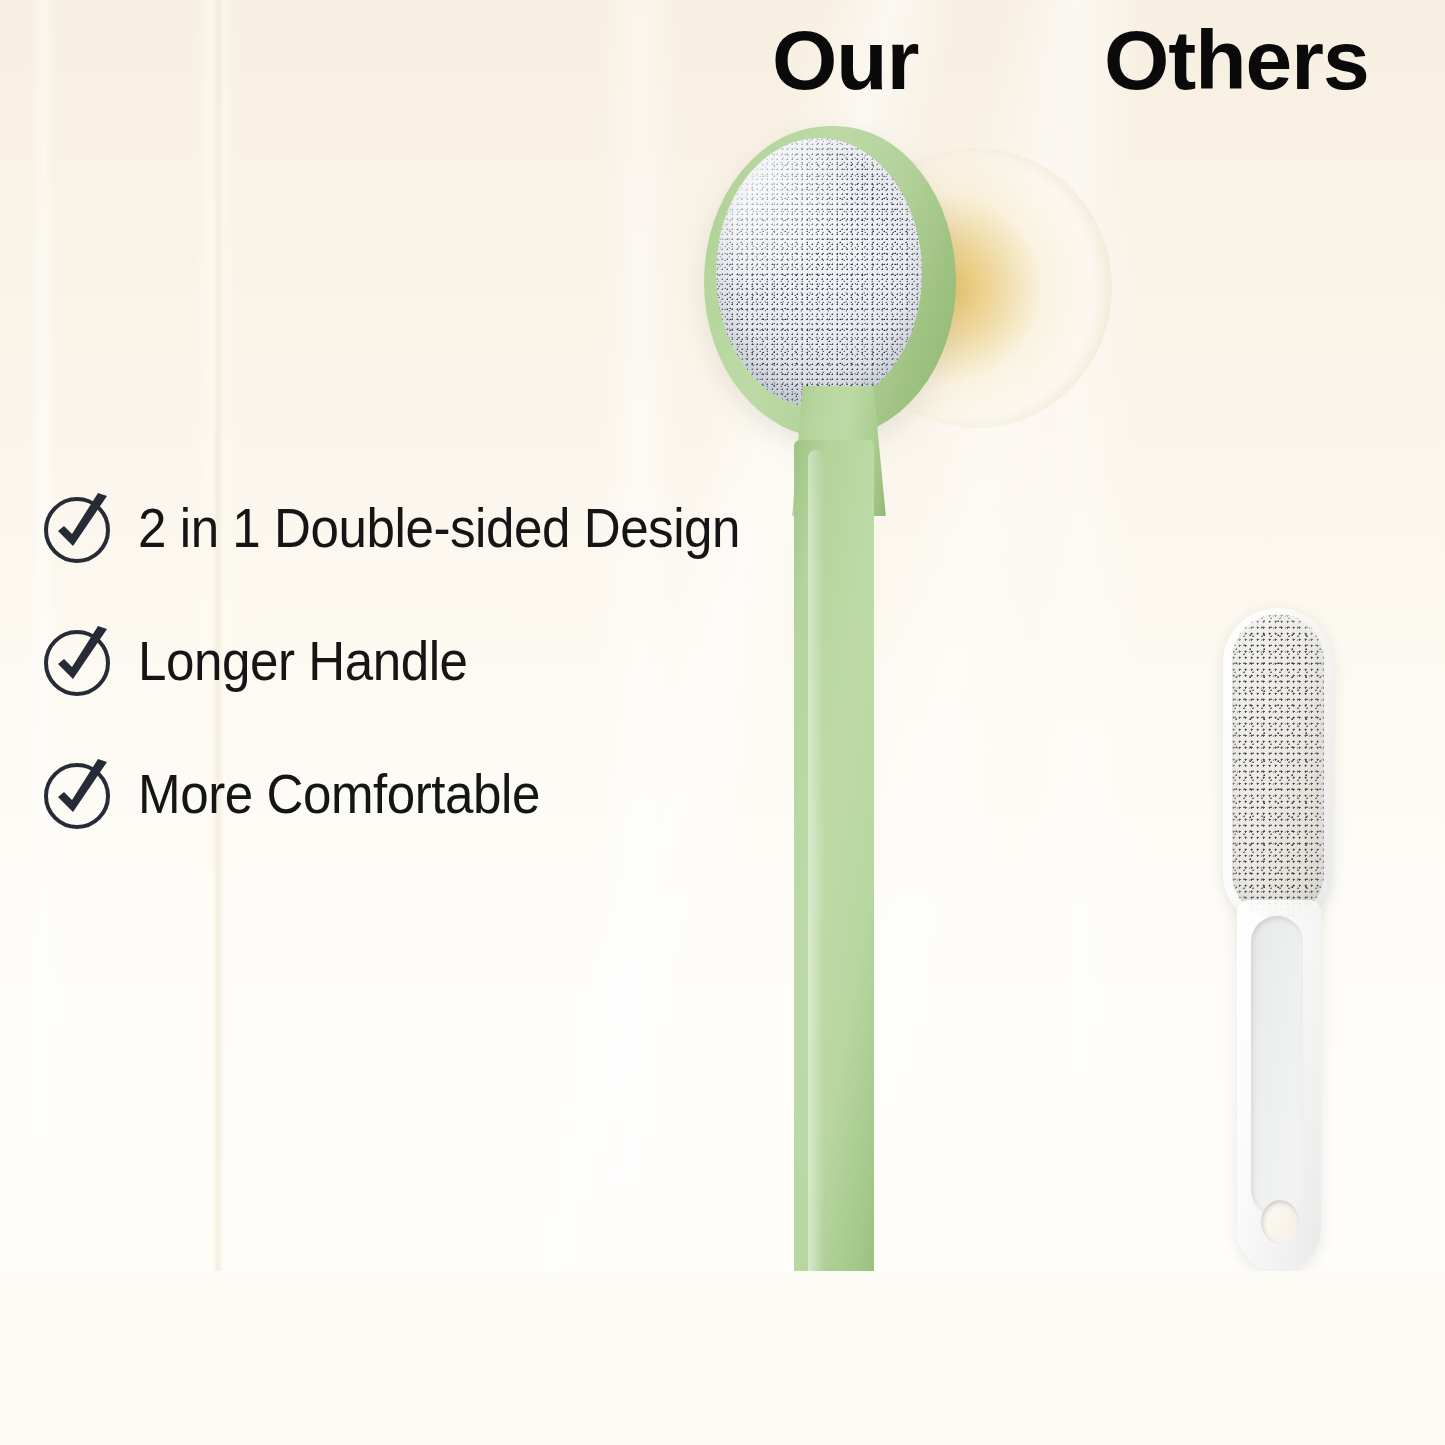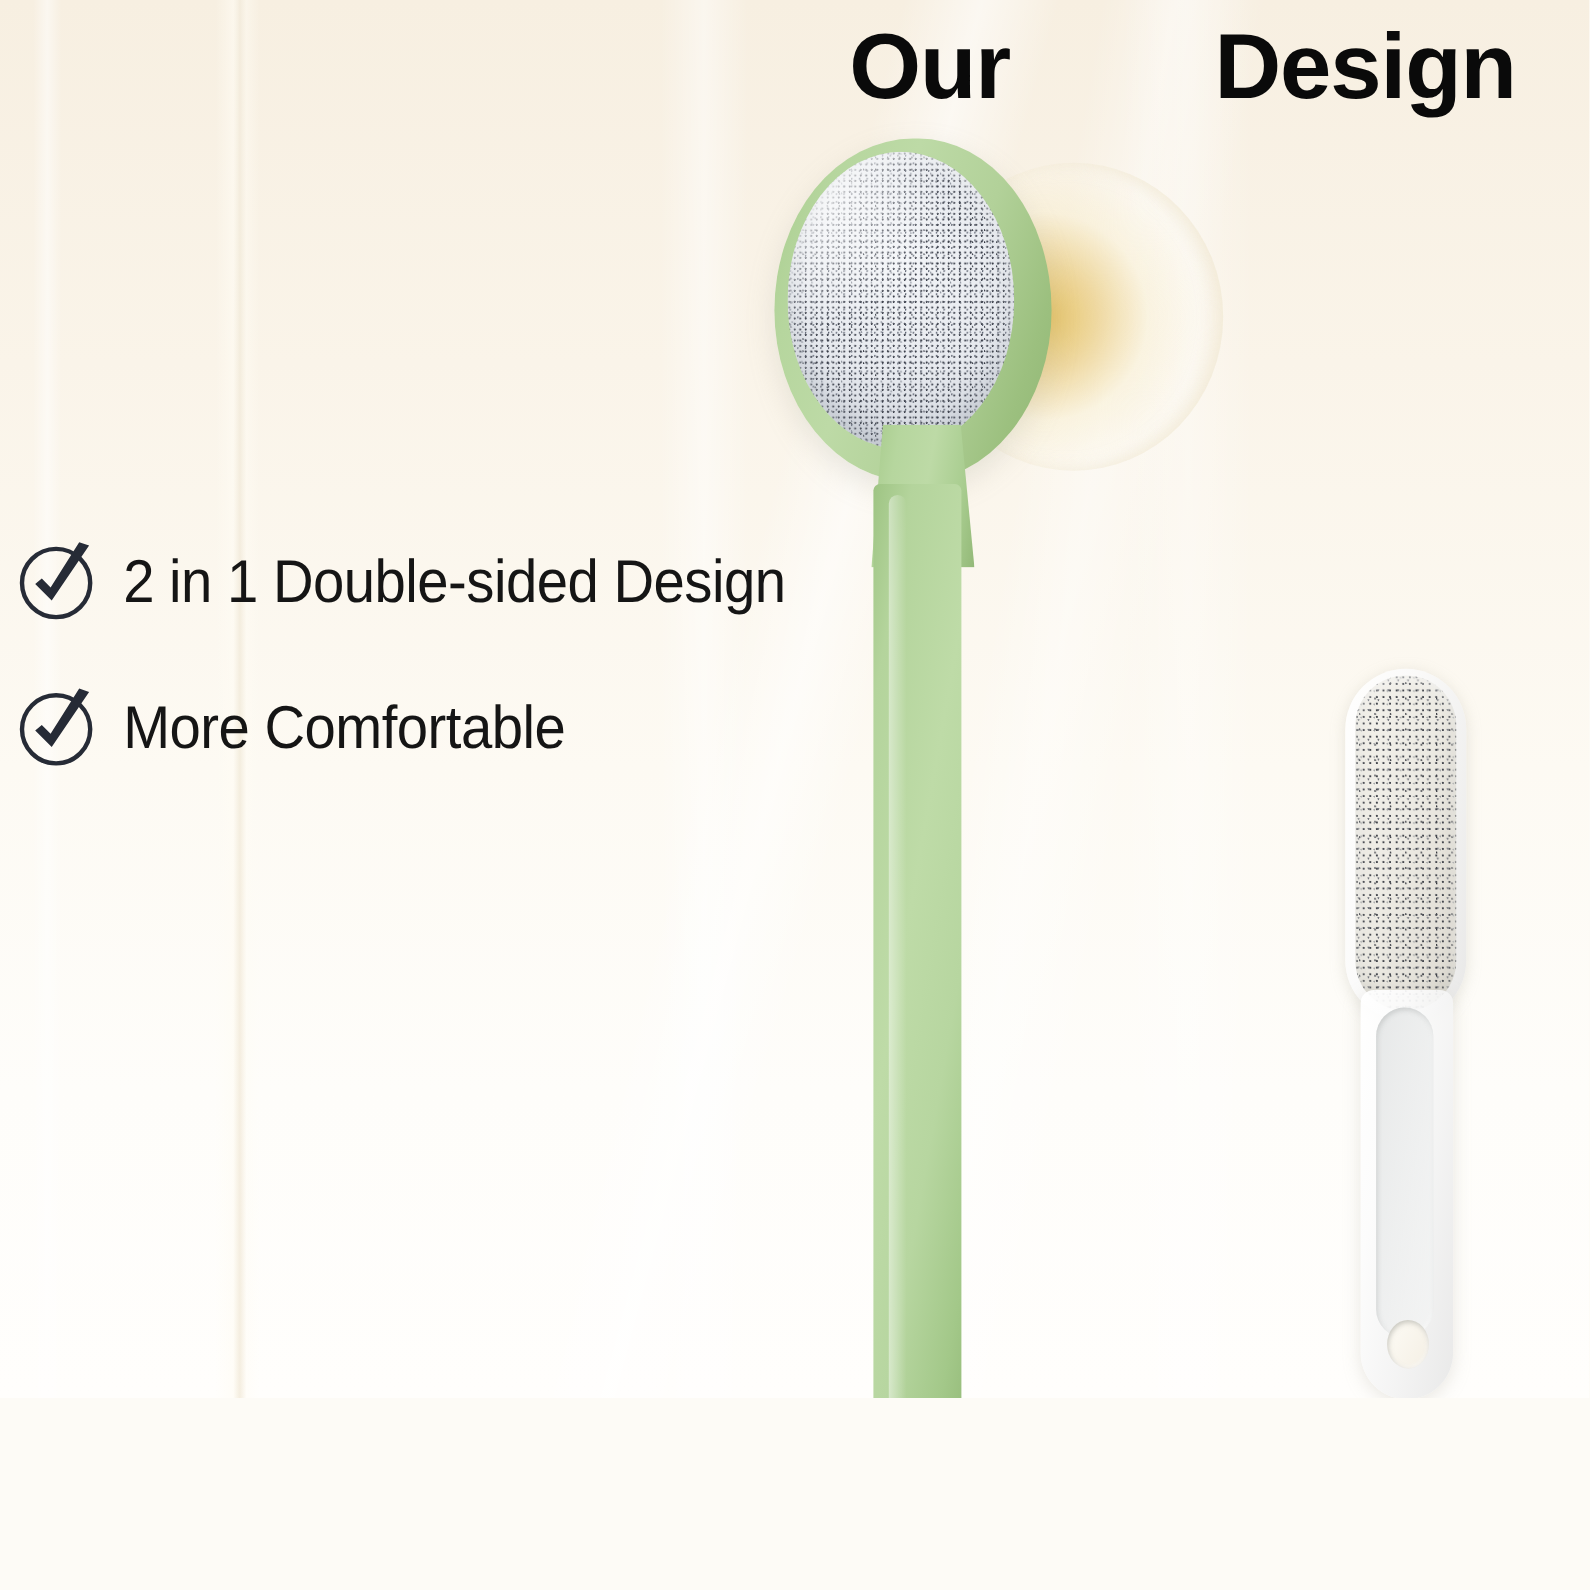--- a/index.html
+++ b/index.html
@@ -39,21 +39,21 @@
     letter-spacing: -1px;
     line-height: 1;
     white-space: nowrap;
   }
   #hdr-our    { left: 772px;  top: 18px; font-size: 84px; }
   #hdr-others { left: 1104px; top: 18px; font-size: 84px; }
 
   
   #features {
     position: absolute;
-    left: 14px;
+    left: 40px;
     top: 480px;
     width: 760px;
   }
   .feature-row {
     display: flex;
     align-items: center;
     height: 96px;
     margin-bottom: 37px;
   }
   .check-icon {
@@ -289,34 +289,43 @@
 
 <div id="stage">
 
   <div class="streak s1"></div>
   <div class="streak s2"></div>
   <div class="streak s3"></div>
   <div class="streak s4"></div>
   <div class="streak s5"></div>
 
   <div class="hdr" id="hdr-our">Our</div>
-  <div class="hdr" id="hdr-others">Design</div>
+  <div class="hdr" id="hdr-others">Others</div>
 
   <div id="features">
 
     <div class="feature-row">
       <span class="check-icon">
         <svg width="76" height="76" viewBox="0 0 76 76">
           <circle cx="37" cy="40" r="31" fill="none" stroke="#262b36" stroke-width="4"></circle>
           <path d="M18 41 L33 56 L67 6 L58 3 L32 44 L24 36 Z" fill="#262b36"></path>
         </svg>
       </span>
       <span class="feature-label">2 in 1 Double-sided Design</span>
     </div>
 
+    <div class="feature-row">
+      <span class="check-icon">
+        <svg width="76" height="76" viewBox="0 0 76 76">
+          <circle cx="37" cy="40" r="31" fill="none" stroke="#262b36" stroke-width="4"></circle>
+          <path d="M18 41 L33 56 L67 6 L58 3 L32 44 L24 36 Z" fill="#262b36"></path>
+        </svg>
+      </span>
+      <span class="feature-label">Longer Handle</span>
+    </div>
 
 
 
     <div class="feature-row">
       <span class="check-icon">
         <svg width="76" height="76" viewBox="0 0 76 76">
           <circle cx="37" cy="40" r="31" fill="none" stroke="#262b36" stroke-width="4"></circle>
           <path d="M18 41 L33 56 L67 6 L58 3 L32 44 L24 36 Z" fill="#262b36"></path>
         </svg>
       </span>

